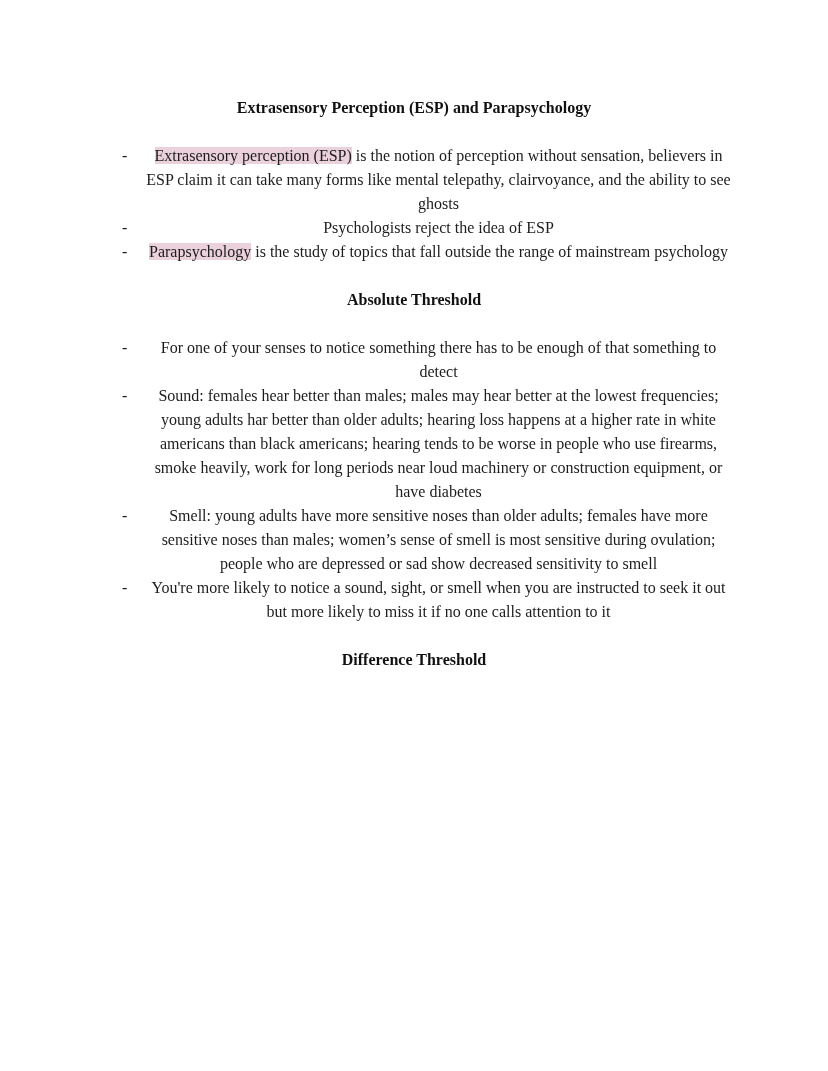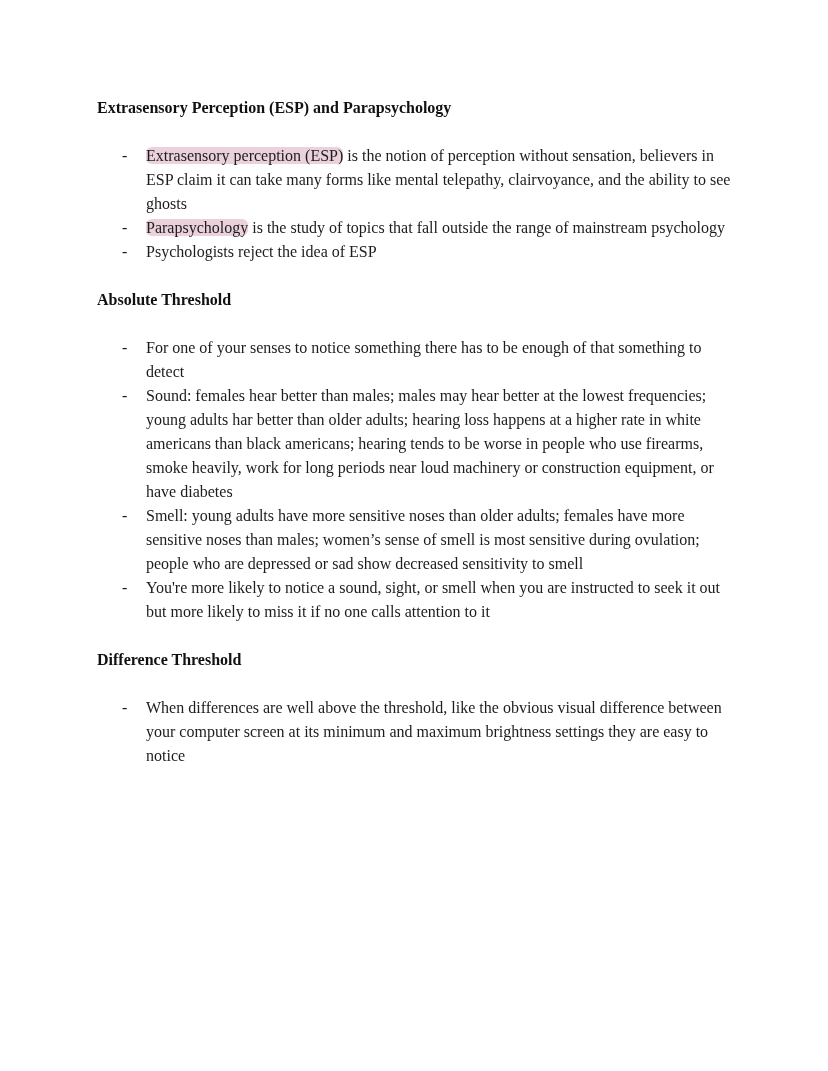--- a/index.html
+++ b/index.html
@@ -11,20 +11,21 @@
     width: 828px;
     height: 1071px;
     box-sizing: border-box;
     padding: 96px 97px 40px 97px;
     background: #ffffff;
     font-family: "Liberation Serif", "DejaVu Serif", serif;
     font-size: 16px;
     line-height: 24px;
     color: #1c1c1c;
     overflow: hidden;
+    text-align: center;
   }
   .heading {
     font-size: 16px;
     line-height: 24px;
     font-weight: 700;
     margin: 0 0 24px 0;
     color: #111111;
   }
   .bullets {
     list-style: none;
@@ -36,39 +37,37 @@
     padding-left: 24px;
   }
   .bullets li::before {
     content: "-";
     position: absolute;
     left: 0;
     top: 0;
   }
   .hl {
     background: var(--hl-color, #ead1dc);
-    border-radius: 6px;
   }
 </style>
 </head>
 <body>
 
 <div class="page">
   <div id="doc-content">
       <h2 class="heading">Extrasensory Perception (ESP) and Parapsychology</h2>
       <ul class="bullets">
         <li><span class="hl">Extrasensory perception (ESP)</span><span> is the notion of perception without sensation, believers in ESP claim it can take many forms like mental telepathy, clairvoyance, and the ability to see ghosts</span></li>
+        <li><span>Psychologists reject the idea of ESP</span></li>
         <li><span class="hl">Parapsychology</span><span> is the study of topics that fall outside the range of mainstream psychology</span></li>
-        <li><span>Psychologists reject the idea of ESP</span></li>
       </ul>
       <h2 class="heading">Absolute Threshold</h2>
       <ul class="bullets">
         <li><span>For one of your senses to notice something there has to be enough of that something to detect</span></li>
         <li><span>Sound: females hear better than males; males may hear better at the lowest frequencies; young adults har better than older adults; hearing loss happens at a higher rate in white americans than black americans; hearing tends to be worse in people who use firearms, smoke heavily, work for long periods near loud machinery or construction equipment, or have diabetes</span></li>
         <li><span>Smell: young adults have more sensitive noses than older adults; females have more sensitive noses than males; women’s sense of smell is most sensitive during ovulation; people who are depressed or sad show decreased sensitivity to smell</span></li>
         <li><span>You're more likely to notice a sound, sight, or smell when you are instructed to seek it out but more likely to miss it if no one calls attention to it</span></li>
       </ul>
       <h2 class="heading">Difference Threshold</h2>
       <ul class="bullets">
-        <li><span>When differences are well above the threshold, like the obvious visual difference between your computer screen at its minimum and maximum brightness settings they are easy to notice</span></li>
       </ul>
     </div>
 </div>
 
 </body></html>

